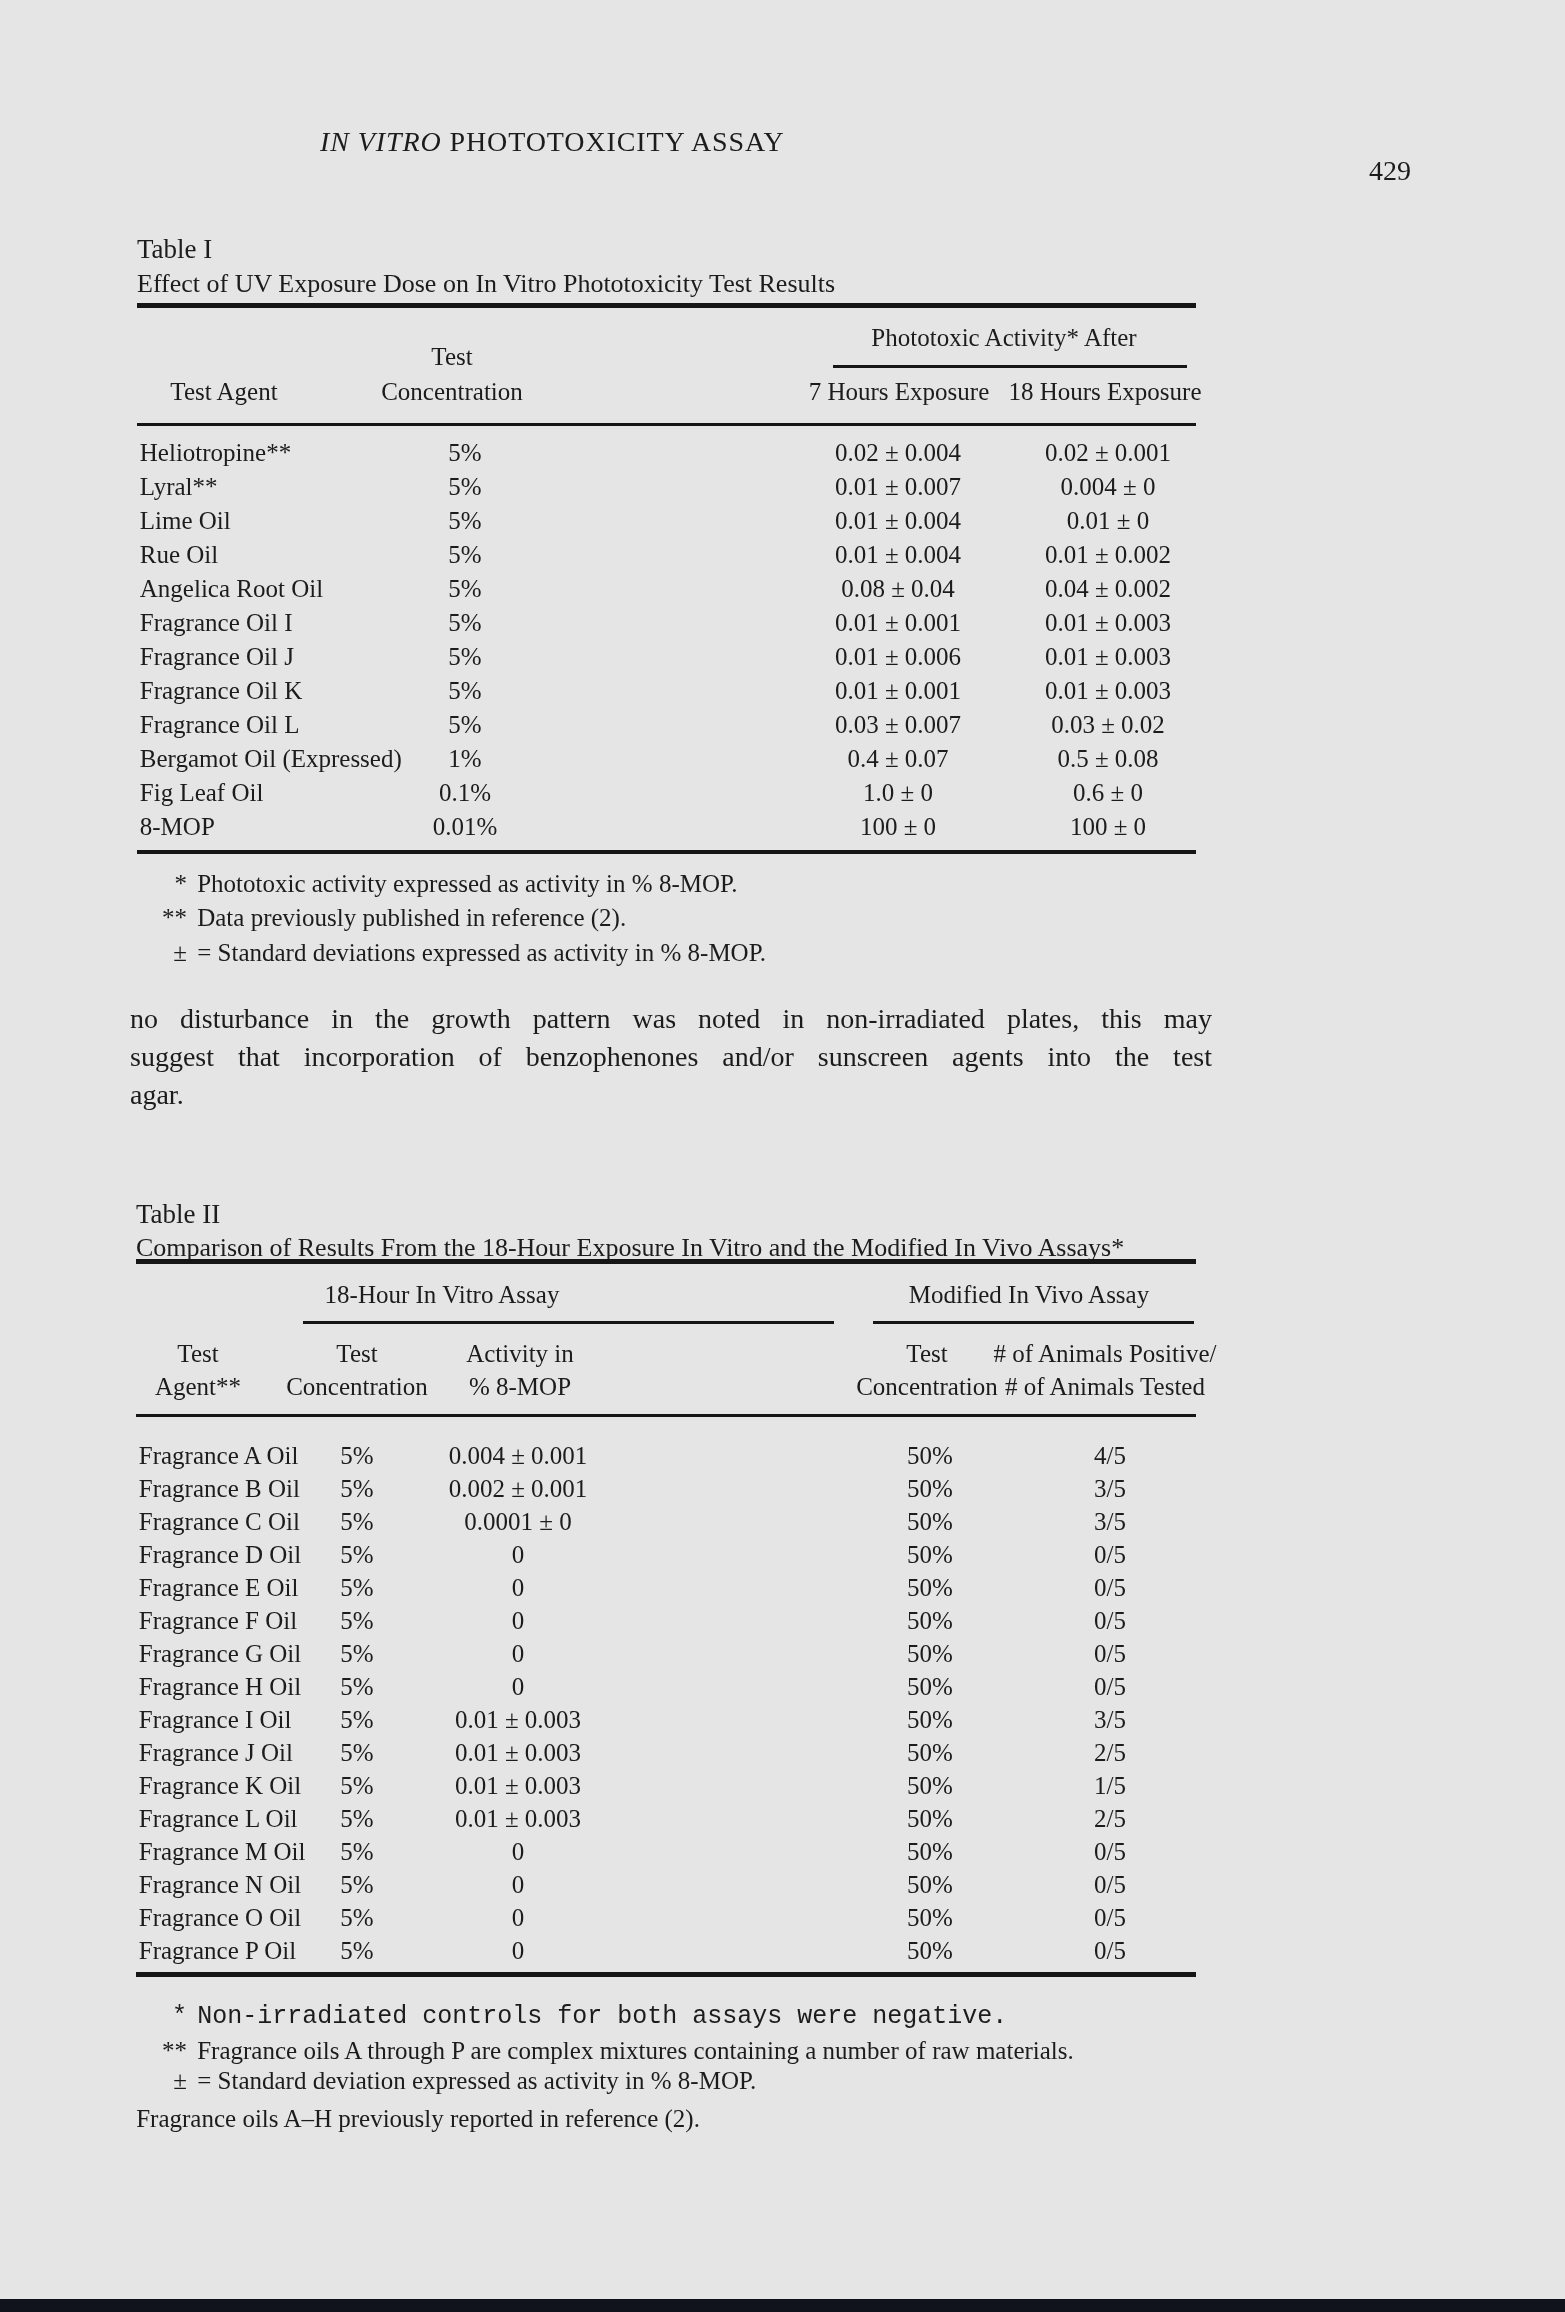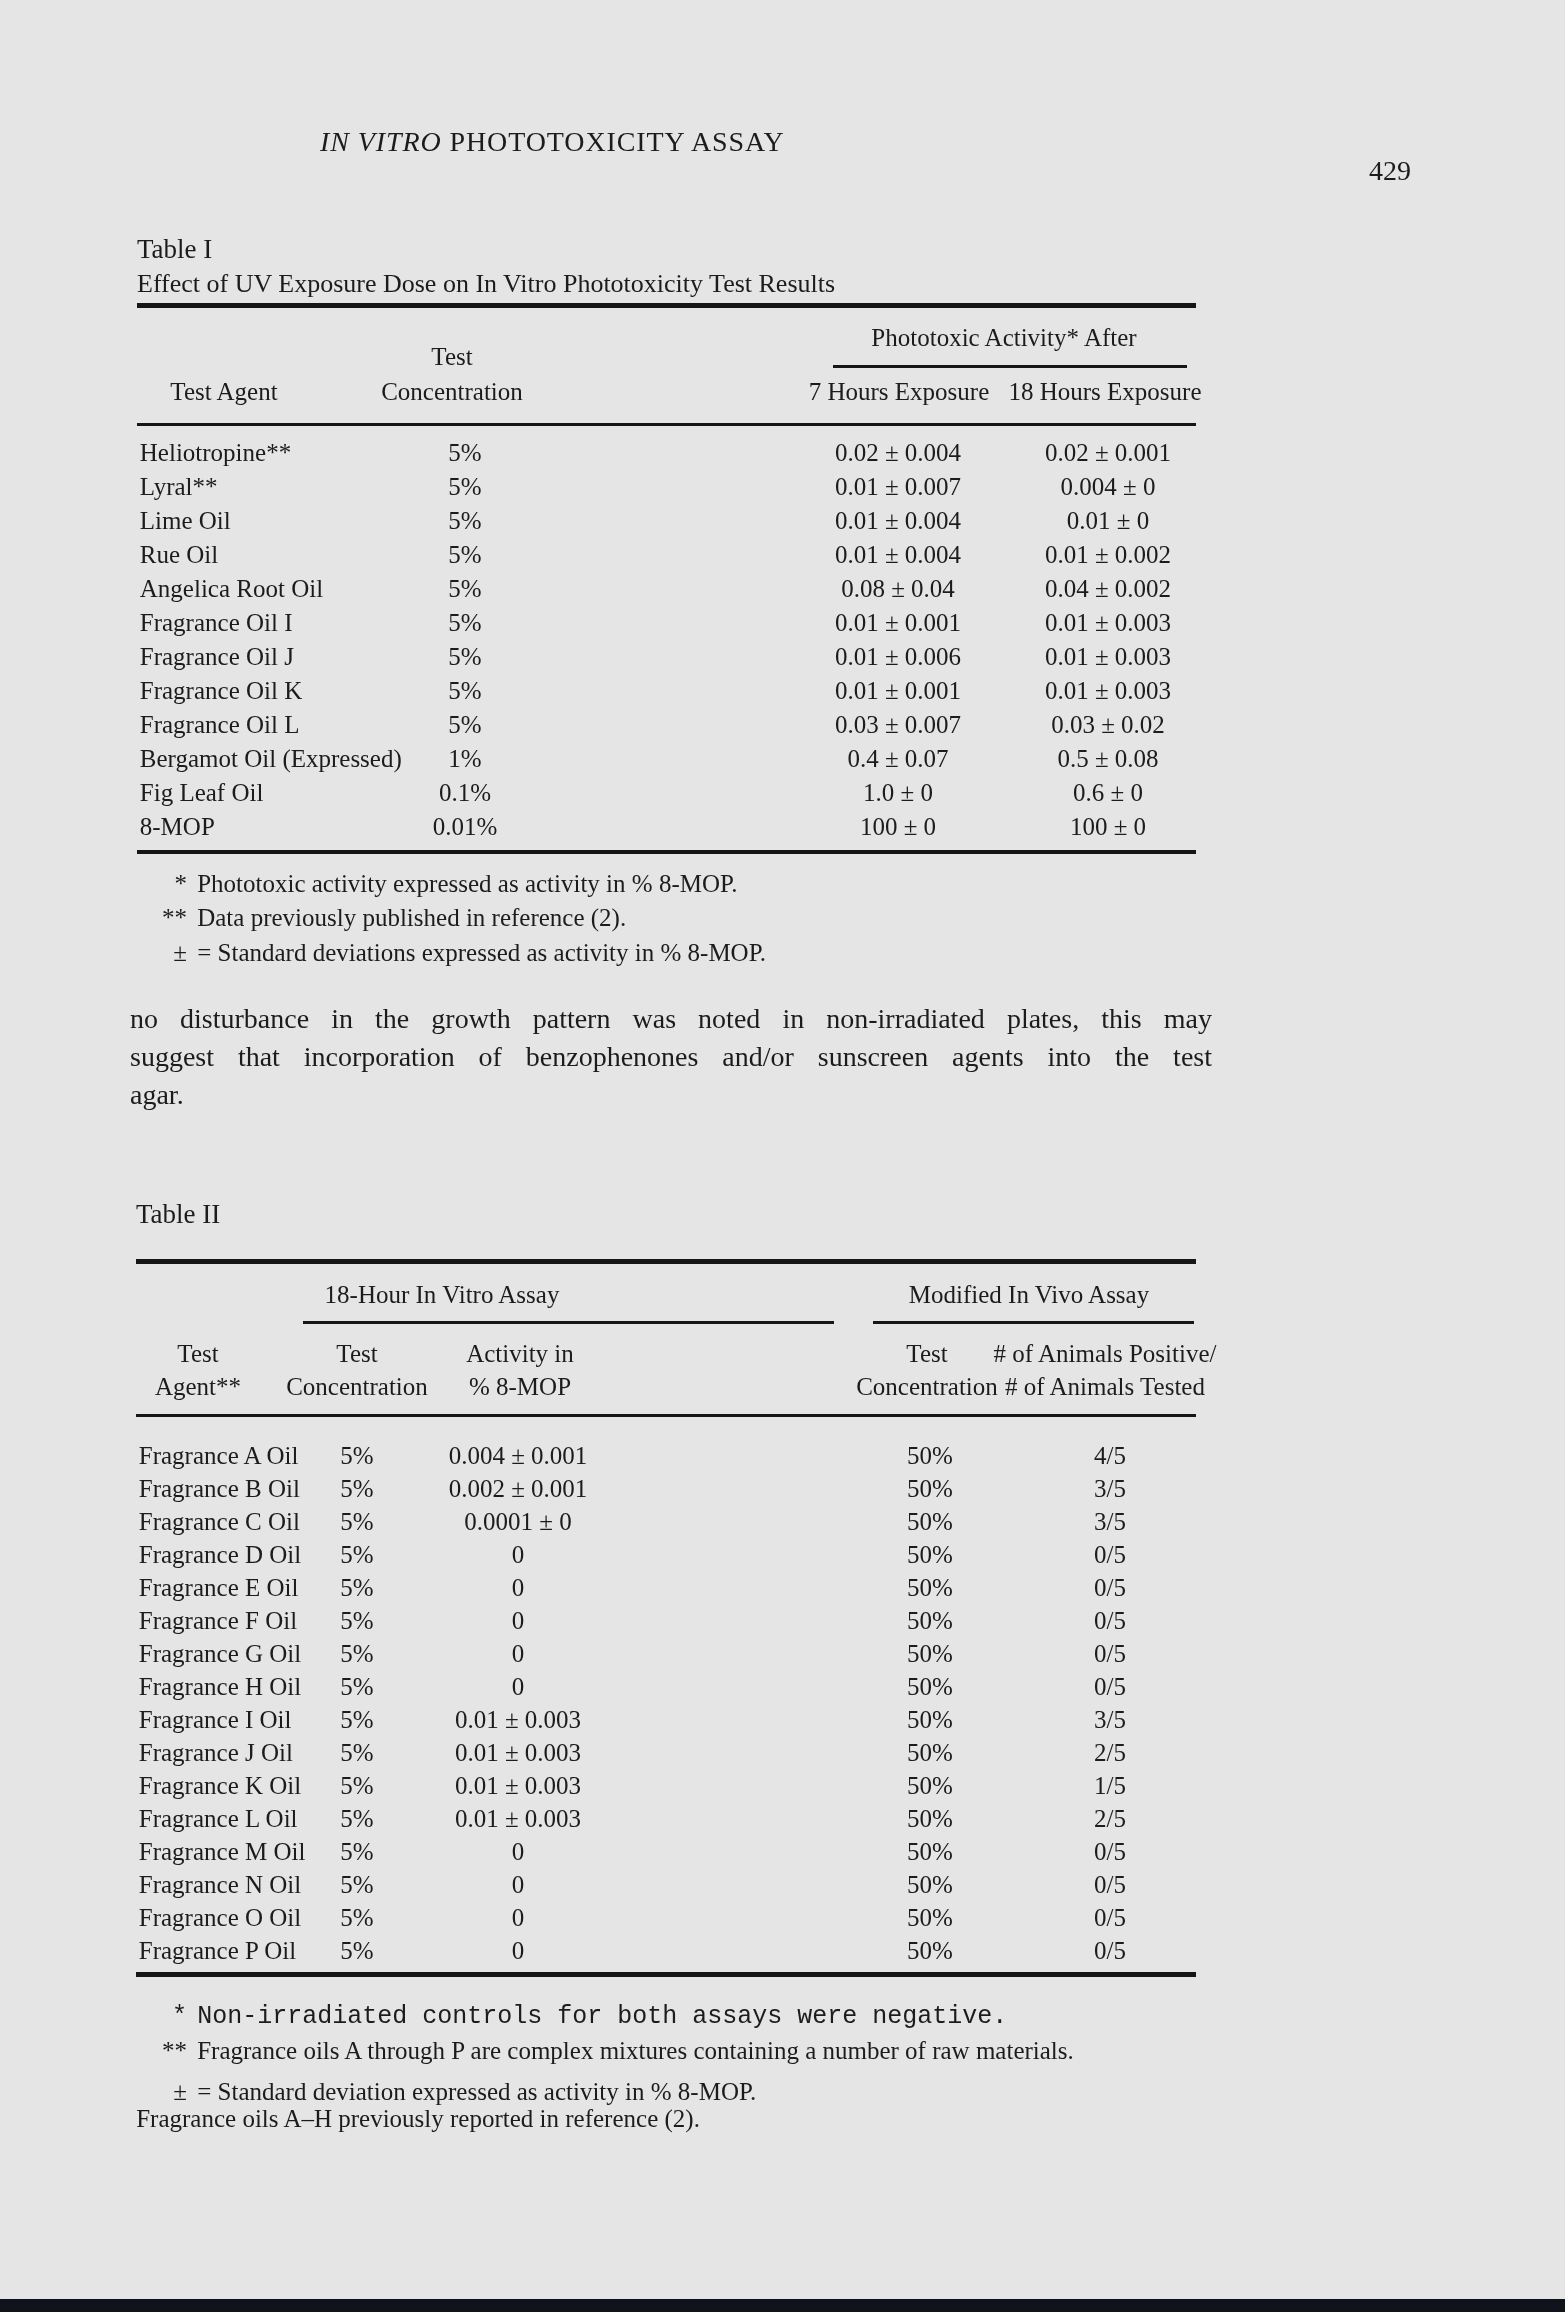--- a/index.html
+++ b/index.html
@@ -151,20 +151,21 @@
   </div>
 
   <div class="para" style="top:1000px;">
     <div class="pline">no disturbance in the growth pattern was noted in non-irradiated plates, this may</div>
     <div class="pline">suggest that incorporation of benzophenones and/or sunscreen agents into the test</div>
     <div class="pline last">agar.</div>
   </div>
 
   <div class="twrap t2" style="left:136px;top:1199px;width:1060px;height:788px;">
     <div class="cline t-title" style="top:0;">Table II</div>
+    <div class="cline t-caption" style="top:34px;">Comparison of Results From the 18-Hour Exposure In Vitro and the Modified In Vivo Assays*</div>
     <div class="rule" style="left:0;top:60px;width:1060px;height:4.6px;"></div>
 
     <div class="hdr" style="left:306px;top:82px;">18-Hour In Vitro Assay</div>
     <div class="hdr" style="left:893px;top:82px;">Modified In Vivo Assay</div>
     <div class="rule" style="left:167px;top:122px;width:531px;height:2.8px;"></div>
     <div class="rule" style="left:737px;top:122px;width:321px;height:2.8px;"></div>
 
     <div class="hdr" style="left:62px;top:141px;">Test</div>
     <div class="hdr" style="left:62px;top:174px;">Agent**</div>
     <div class="hdr" style="left:221px;top:141px;">Test</div>
@@ -294,21 +295,21 @@
     <div class="rule" style="left:0;top:773px;width:1060px;height:4.6px;"></div>
   </div>
 
   <div class="abs" style="left:139px;top:2001px;width:1159px;">
     <div class="fnline" style="top:0;font-family:Liberation Mono, monospace;">
       <span class="fn-marker">*</span><span>Non-irradiated controls for both assays were negative.</span>
     </div>
     <div class="fnline" style="top:34px;">
       <span class="fn-marker">**</span><span>Fragrance oils A through P are complex mixtures containing a number of raw materials.</span>
     </div>
-    <div class="fnline" style="top:75px;">
+    <div class="fnline" style="top:64px;">
       <span class="fn-marker">±</span><span>= Standard deviation expressed as activity in % 8-MOP.</span>
     </div>
     <div class="fnline fn-flush" style="top:102px;left:-2.8px;">
       <span>Fragrance oils A–H previously reported in reference (2).</span>
     </div>
   </div>
 
   <div class="scan-bar"></div>
 
 </div>

